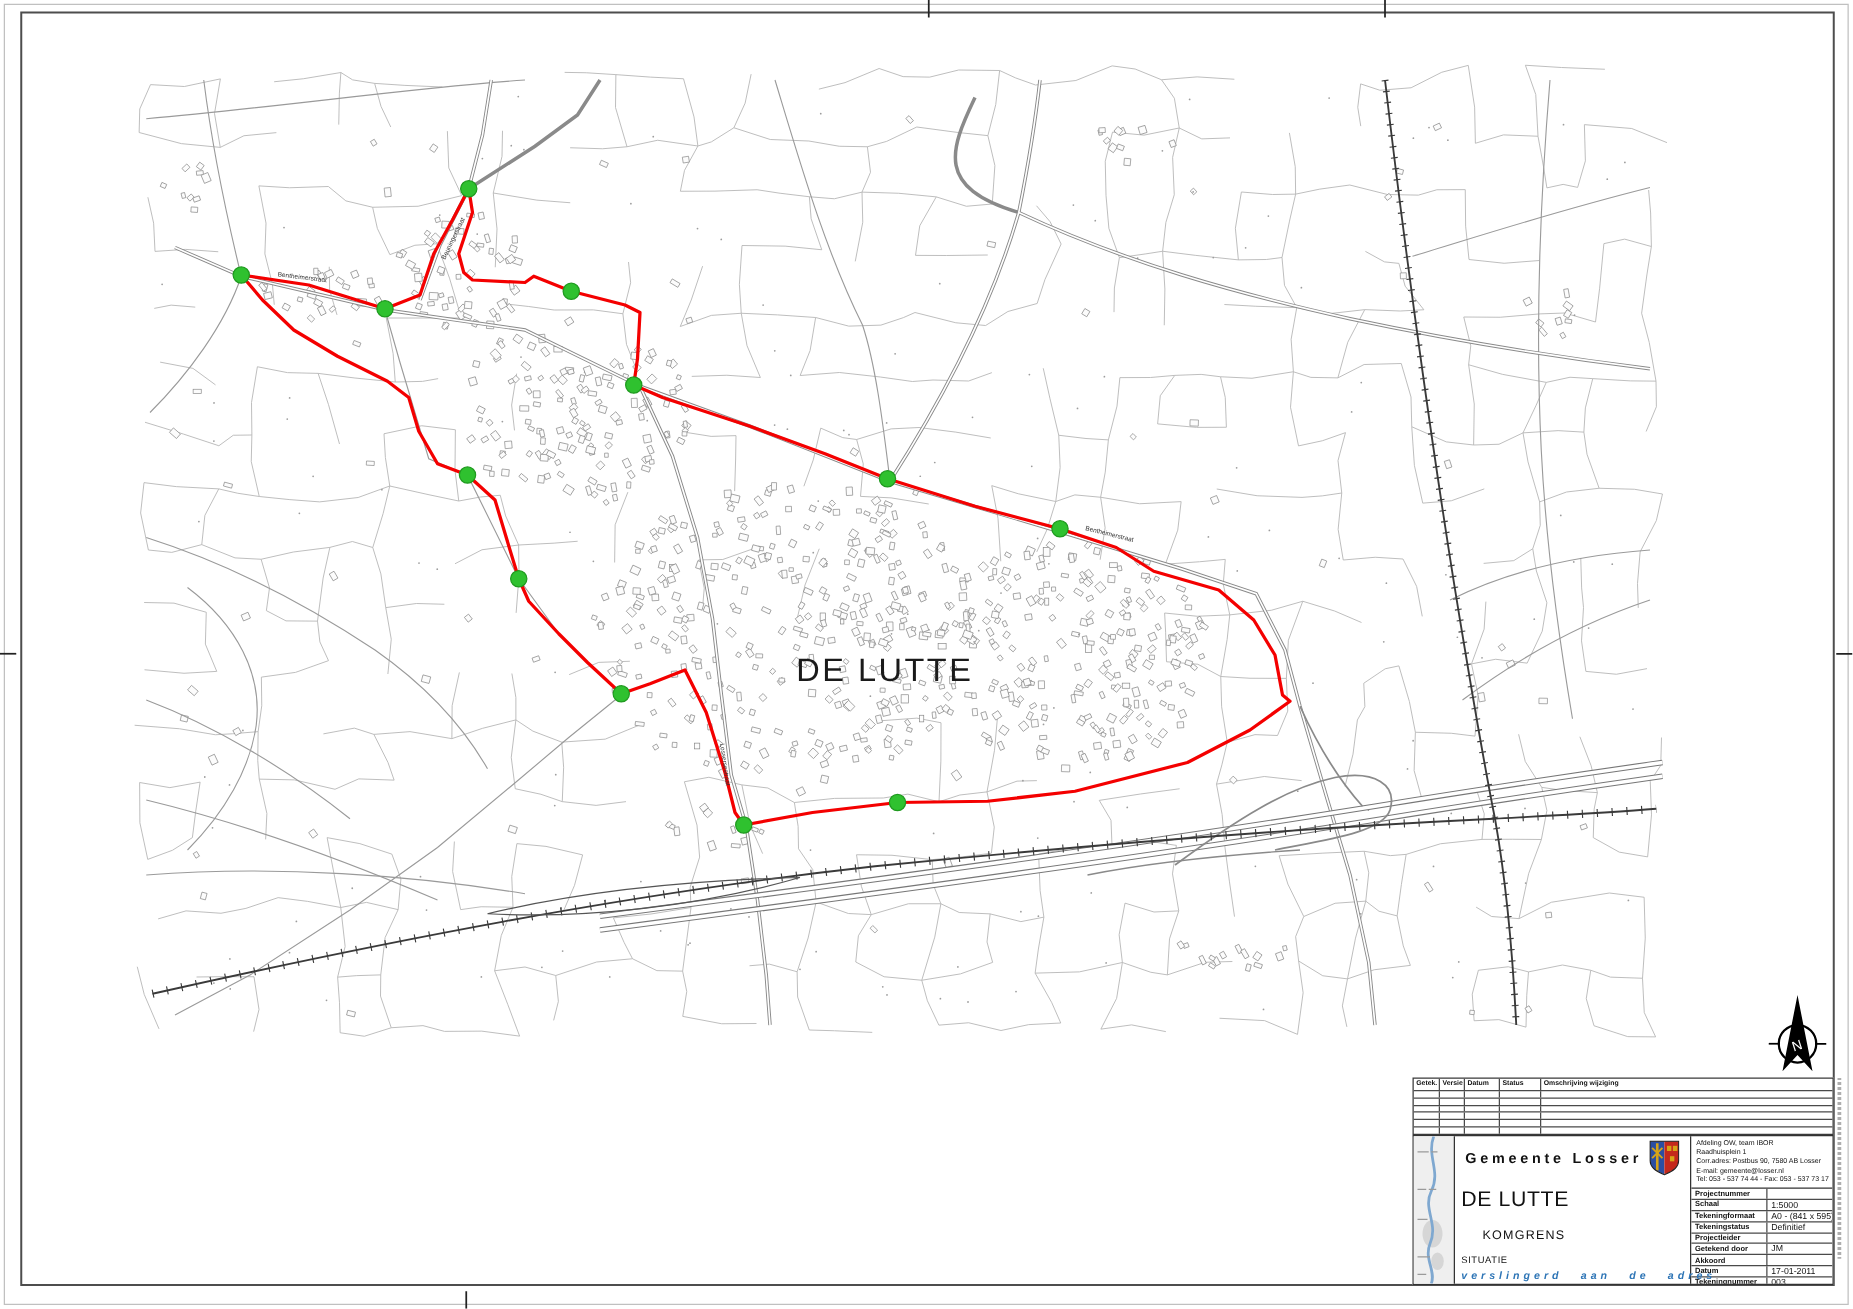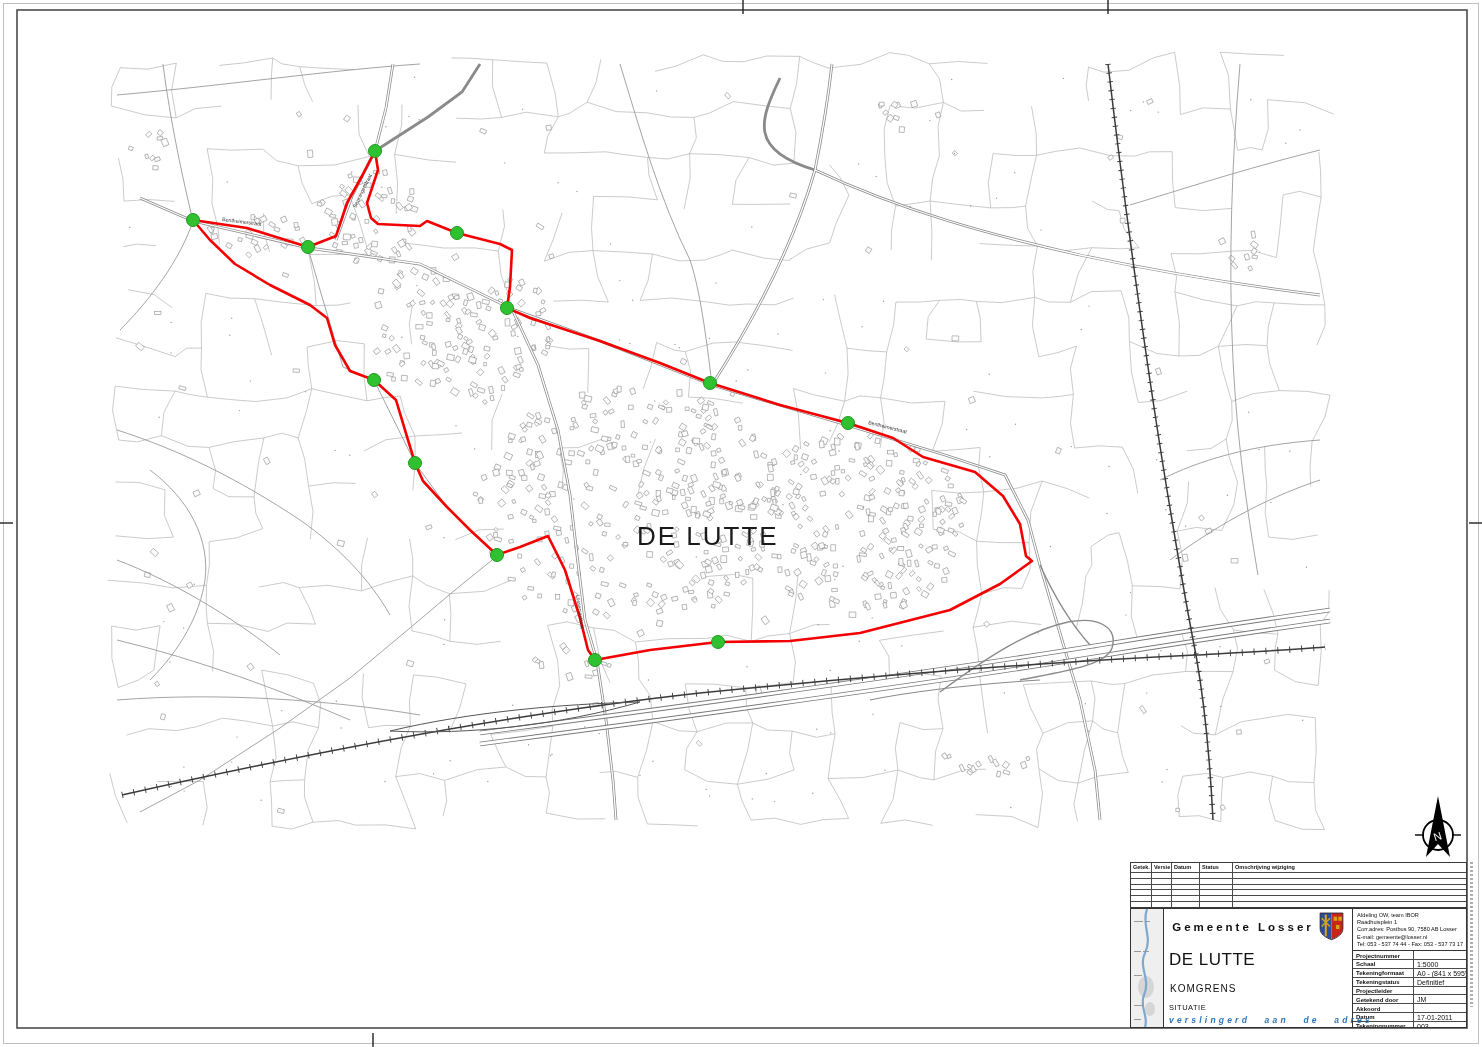--- a/index.html
+++ b/index.html
@@ -19,21 +19,21 @@
   
   #tblock{position:absolute;left:1130px;top:908px;width:337px;height:120px;
     border:1.2px solid #333;box-sizing:border-box;display:flex;background:#fff;}
   .tb-left{width:33px;border-right:1px solid #333;box-sizing:border-box;position:relative;background:#efefef;overflow:hidden;}
   .tb-mid{width:189px;border-right:1px solid #333;box-sizing:border-box;position:relative;}
   .tb-right{flex:1;display:flex;flex-direction:column;overflow:hidden;}
 
   .glrow{margin-top:3px;display:flex;align-items:center;justify-content:center;gap:5px;text-align:right;}
   .gltext{font-size:11.5px;font-weight:bold;letter-spacing:3px;white-space:nowrap;}
   .ptitle{font-size:17px;margin:9px 0 0 5px;letter-spacing:0.5px;}
-  .psub{font-size:10px;margin:13px 0 0 6px;letter-spacing:1px;}
+  .psub{font-size:10px;margin:13px 0 0 22px;letter-spacing:1px;}
   .ptype{position:absolute;left:5px;bottom:15px;font-size:7.5px;letter-spacing:0.5px;text-align:right;}
   .slogan{position:absolute;left:5px;bottom:2px;font-size:8.5px;font-style:italic;font-weight:bold;
     color:#2e75b6;letter-spacing:3.2px;word-spacing:9px;white-space:nowrap;}
 
   .addr{flex:0 0 38px;padding:3px 2px 0 4px;font-size:5.6px;line-height:7.2px;white-space:nowrap;overflow:hidden;}
   .props{flex:1;display:flex;flex-direction:column;border-top:1px solid #333;}
   .prow{flex:1;display:flex;border-top:0.5px solid #4a4a4a;}
   .prow:first-child{border-top:none;}
   .plabel{width:61px;font-size:6px;font-weight:bold;padding:1.5px 0 0 3px;
     border-right:0.6px solid #4a4a4a;box-sizing:border-box;white-space:nowrap;overflow:hidden;}

